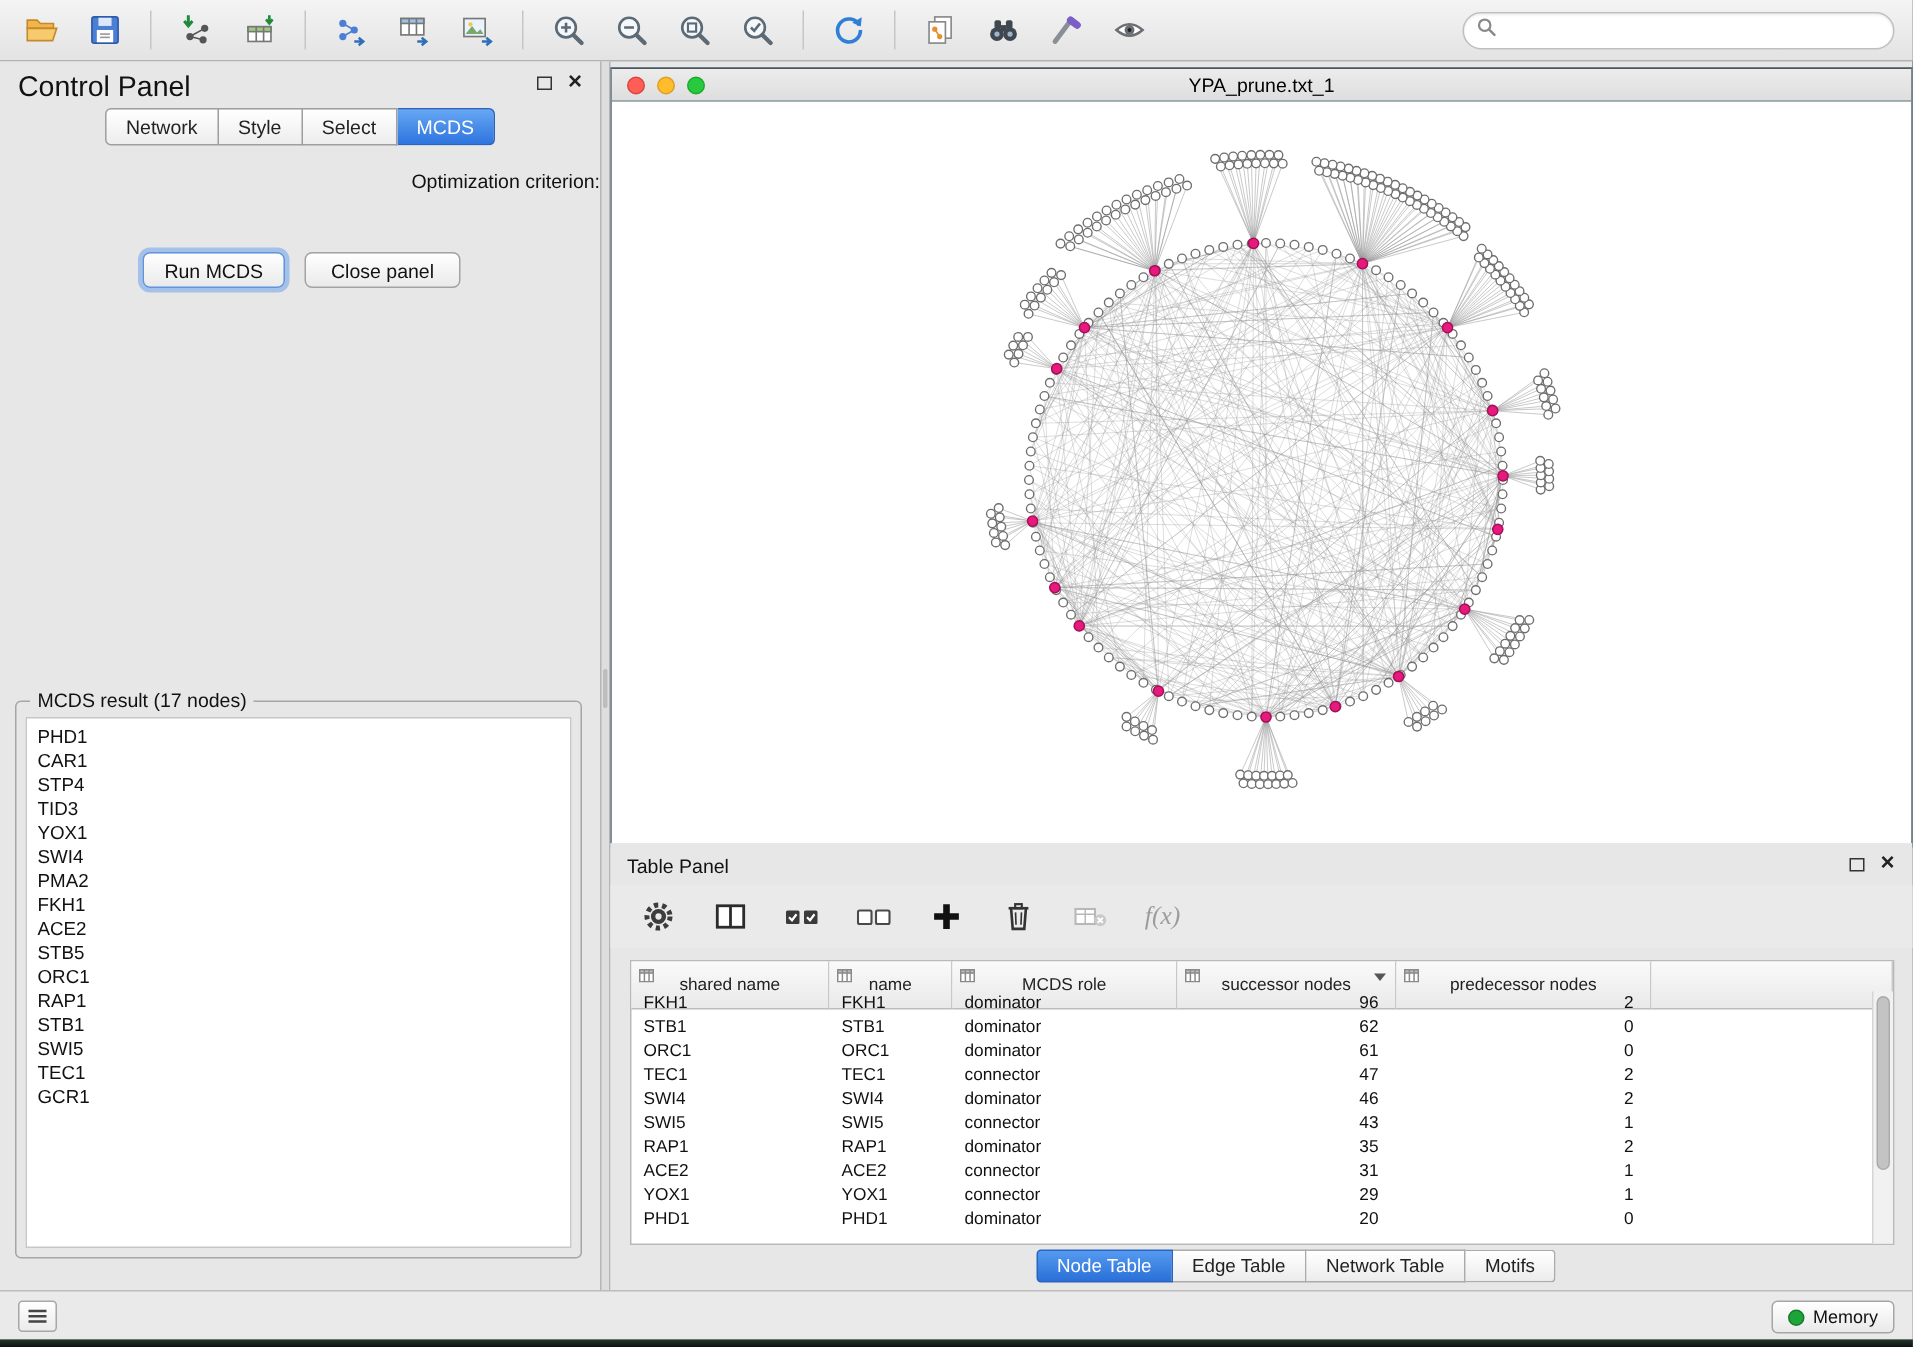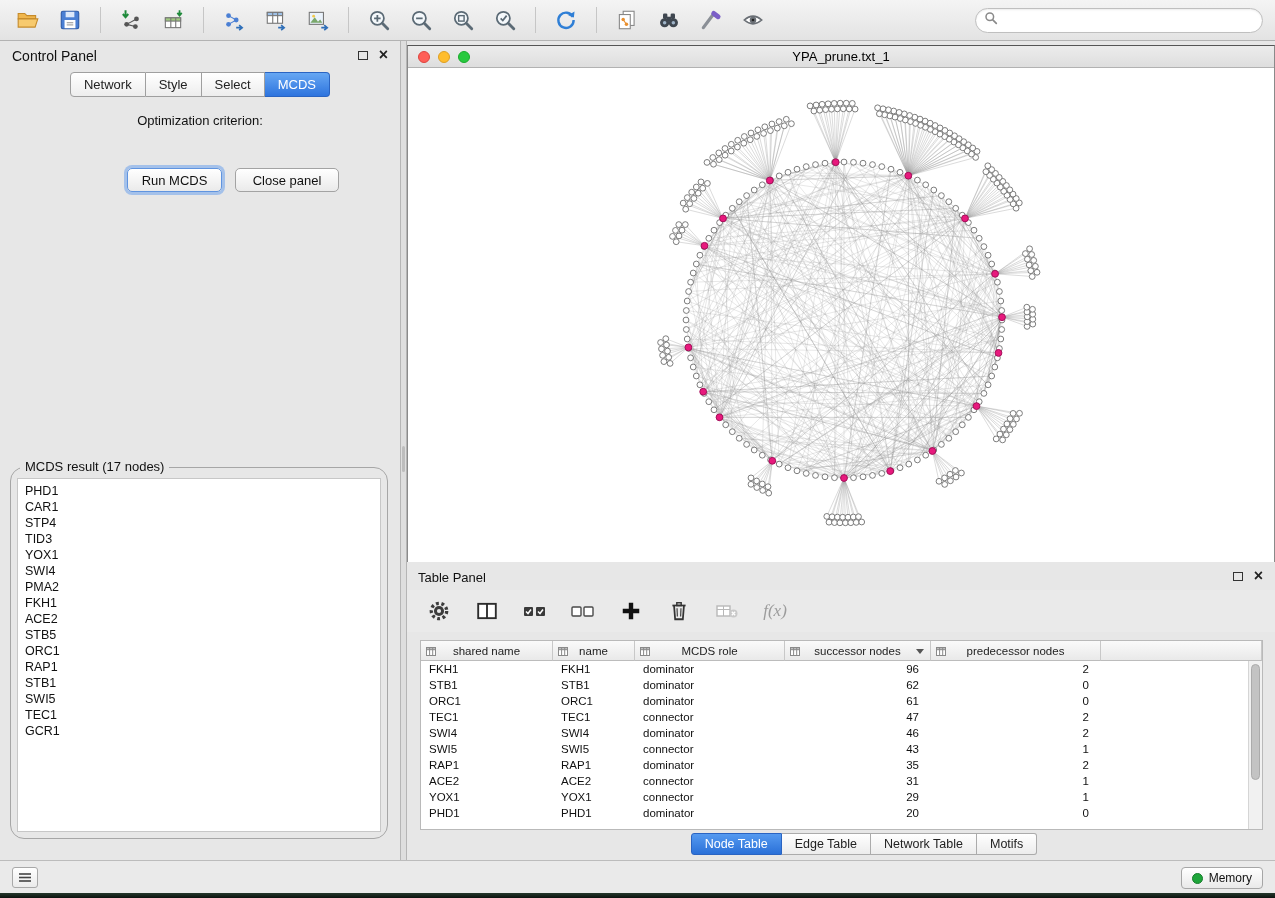--- a/index.html
+++ b/index.html
@@ -12,42 +12,42 @@
     display:flex; align-items:center; padding:0 12px; gap:10px; }
   .tb-btn { width:32px; height:30px; display:flex; align-items:center; justify-content:center; border-radius:4px; }
   .tb-sep { width:1px; height:26px; background:#c6c6c6; margin:0 4px; }
   .search-box { margin-left:auto; width:288px; height:25px; border-radius:13px; background:#fff;
     border:1px solid #bfbfbf; display:flex; align-items:center; padding-left:8px; gap:5px;
     box-shadow:inset 0 1px 2px rgba(0,0,0,.08); }
   .search-box input { border:none; outline:none; flex:1; font-size:12px; background:transparent; font-family:"Liberation Sans",sans-serif; }
 
   
   .control-panel { position:absolute; left:0; top:41px; width:400px; height:819px; background:#e7e7e7; }
-  .panel-header-text { position:absolute; left:12px; top:7px; font-size:14px; color:#111; }
+  .panel-header-text { position:absolute; left:12px; top:7px; font-size:19px; color:#111; }
   .win-btns { position:absolute; right:12px; top:9px; display:flex; gap:11px; align-items:center; }
   .float-btn { width:10px; height:9px; border:1.6px solid #333; }
   .close-btn { font-size:16px; font-weight:bold; color:#222; line-height:10px; }
   .ctabs { position:absolute; left:0; top:31px; width:400px; display:flex; justify-content:center; }
   .ctab { padding:4px 13px; font-size:13px; color:#222; background:linear-gradient(#ffffff,#ededed);
     border:1px solid #9f9f9f; border-left:none; }
   .ctab:first-child { border-left:1px solid #9f9f9f; border-radius:4px 0 0 4px; }
   .ctab:last-child { border-radius:0 4px 4px 0; }
   .ctab.active { background:linear-gradient(#66a7f3,#2e74de); color:#fff; border-color:#2a64c2; }
-  .opt-label { position:absolute; left:0; top:72px; width:400px; text-align:center; font-size:13px; color:#111; }
+  .opt-label { position:absolute; left:0; top:72px; width:400px; text-align:right; font-size:13px; color:#111; }
   .combo { position:absolute; left:45px; top:92px; width:310px; height:23px; background:#fff;
     border:1px solid #b0b0b0; border-radius:4px; font-size:12.5px; display:flex; align-items:center; padding-left:9px; color:#111; }
   .combo-stepper { position:absolute; right:1px; top:1px; width:18px; height:19px; border-radius:3px;
     background:linear-gradient(#7cb3f8,#2c6cdd); display:flex; flex-direction:column; align-items:center; justify-content:center; gap:2px; }
   .tri-up { width:0; height:0; border-left:3.5px solid transparent; border-right:3.5px solid transparent; border-bottom:4.5px solid #fff; }
   .tri-down { width:0; height:0; border-left:3.5px solid transparent; border-right:3.5px solid transparent; border-top:4.5px solid #fff; }
   .btn { position:absolute; height:24px; border-radius:5px; background:linear-gradient(#ffffff,#eaeaea);
-    border:1px solid #a3a3a3; font-size:13px; color:#111; display:flex; align-items:center; justify-content:center;margin-left:32px; }
+    border:1px solid #a3a3a3; font-size:13px; color:#111; display:flex; align-items:center; justify-content:center; }
   .run-btn { left:95px; top:127px; width:95px; border-color:#6094df; box-shadow:0 0 0 3px rgba(82,146,238,.45); }
   .closep-btn { left:203px; top:127px; width:104px; }
-  .resultbox { position:absolute; left:10px; top:426px; width:378px; height:372px; border:1px solid #a6a6a6; border-radius:14px; }
+  .resultbox { position:absolute; left:10px; top:426px; width:378px; height:372px; border:1px solid #a6a6a6; border-radius:4px; }
   .result-title { position:absolute; left:9px; top:-9px; background:#e7e7e7; padding:0 5px; font-size:13px; color:#111; }
   .result-list { position:absolute; left:6px; right:6px; top:10px; bottom:6px; background:#fff;
     border:1px solid #c7c7c7; overflow:hidden; padding:4px 7px; font-size:12.5px; line-height:16px; color:#111; }
 
   
   .v-splitter { position:absolute; left:400px; top:41px; width:7px; height:819px; background:#dedede;
     border-left:1px solid #b5b5b5; border-right:1px solid #b5b5b5; }
   .v-splitter .knob { position:absolute; left:1px; top:405px; width:3px; height:26px; background:#bdbdbd; border-radius:2px; }
 
   
@@ -65,21 +65,21 @@
 
   
   .table-panel { position:absolute; left:407px; top:565px; width:868px; height:295px; background:#e7e7e7; }
   .tp-header-text { position:absolute; left:11px; top:5px; font-size:13px; color:#111; }
   .tp-toolbar { position:absolute; left:0; top:25px; width:868px; height:42px; background:#eaeaea;
     display:flex; align-items:center; padding-left:20px; gap:24px; }
   .tp-ic { width:24px; height:24px; display:flex; align-items:center; justify-content:center; }
   .fx-label { font-family:"Liberation Serif", serif; font-style:italic; font-size:17px; color:#9c9c9c; }
   .tbl { position:absolute; left:13px; top:75px; width:843px; height:190px; background:#fff; border:1px solid #b9b9b9; }
   .thead { position:absolute; left:0; top:0; height:20px; width:841px; display:flex; }
-  .th { position:relative; height:20px; background:linear-gradient(#fafafa,#e9e9e9);
+  .th { position:relative; height:32px; background:linear-gradient(#fafafa,#e9e9e9);
     border-right:1px solid #c8c8c8; border-bottom:1px solid #bcbcbc; display:flex; align-items:center; justify-content:center;
     font-size:11.5px; color:#222; }
   .th .grid-ic { position:absolute; left:5px; top:5px; }
   .th .chev { position:absolute; right:6px; top:8px; width:0; height:0;
     border-left:4px solid transparent; border-right:4px solid transparent; border-top:5px solid #555; }
   .th.filler { flex:1; }
   .tbody { position:absolute; left:0; top:20px; width:828px; }
   .tr { display:flex; height:16px; }
   .td { font-size:11.5px; color:#111; line-height:16px; padding-left:8px; white-space:nowrap; overflow:hidden; }
   .td.num { text-align:right; padding-right:12px; padding-left:0; }

